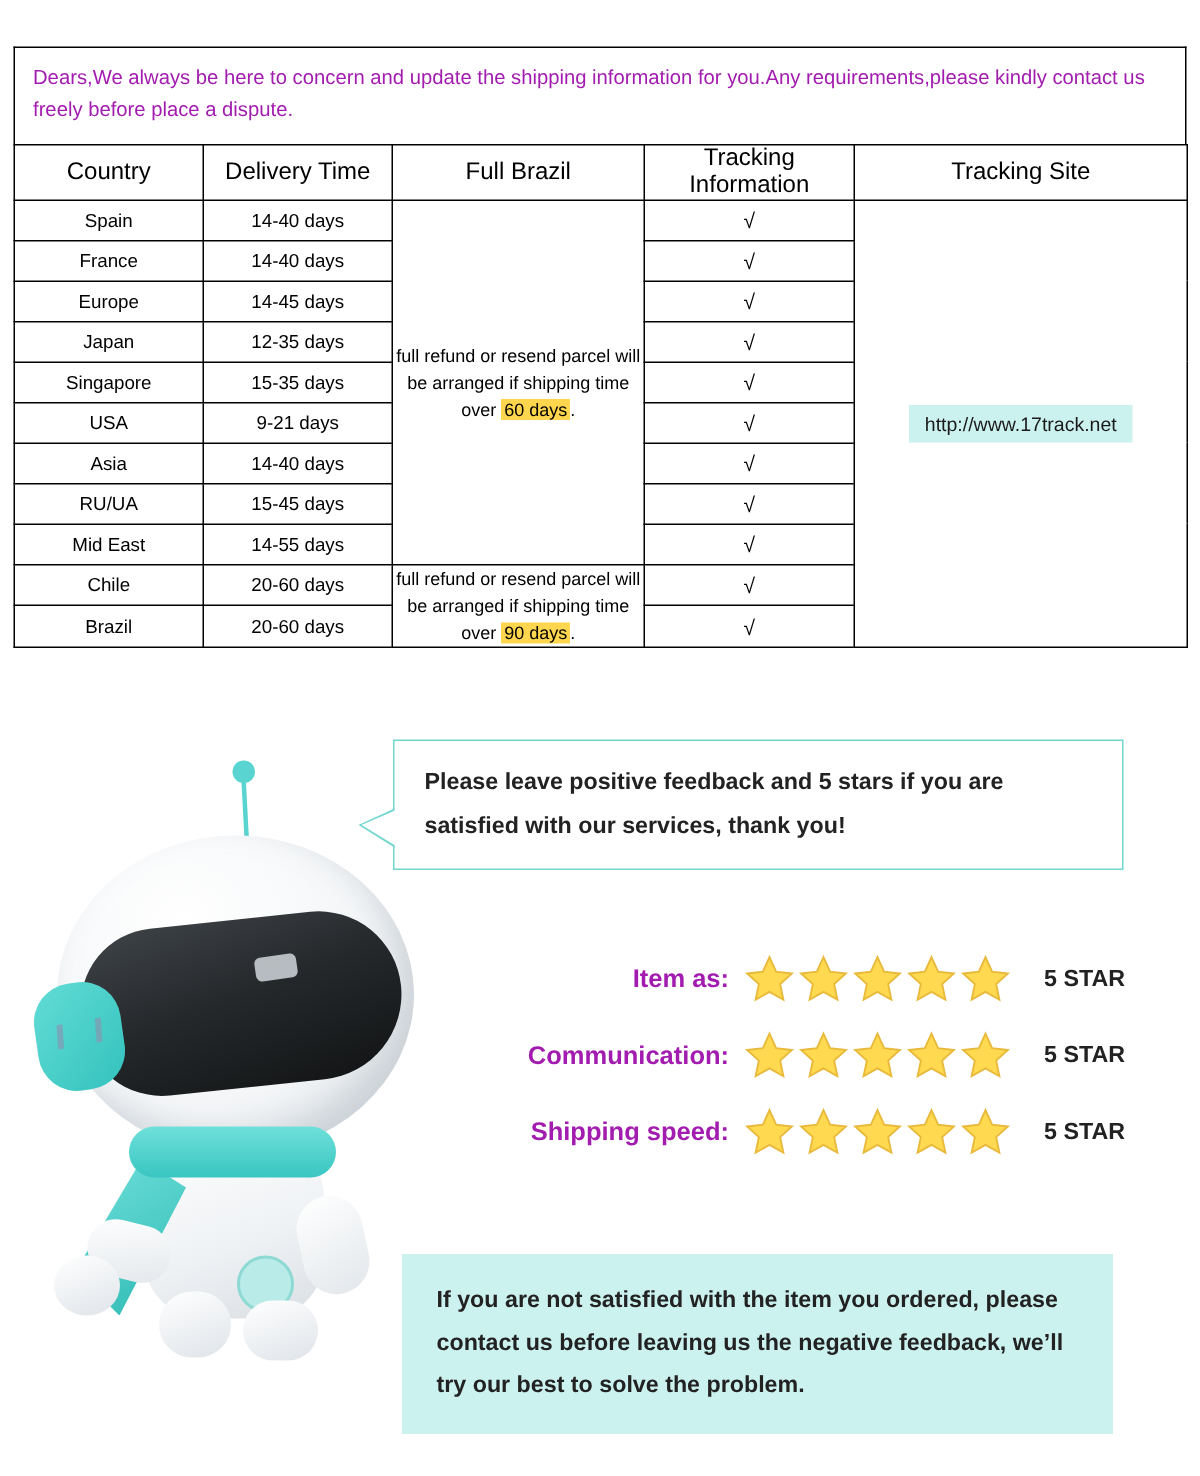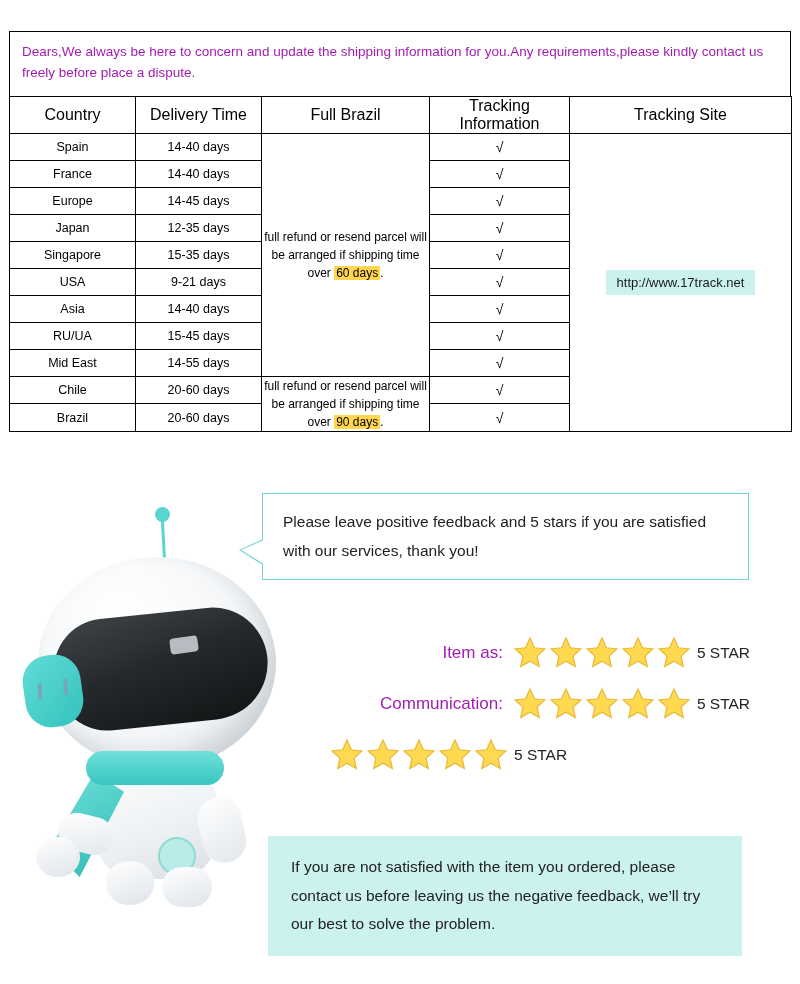--- a/index.html
+++ b/index.html
@@ -81,20 +81,21 @@
     font-size: 14px;
   }
 
   
   .feedback {
     position: absolute;
     left: 0;
     top: 455px;
     width: 800px;
     height: 529px;
+    font-weight: bold;
   }
 
   
   .robot {
     position: absolute;
     left: 10px;
     top: 30px;
     width: 290px;
     height: 440px;
   }
@@ -326,21 +327,21 @@
   }
   .star {
     width: 34px;
     height: 33px;
     margin-right: 2px;
     display: inline-block;
   }
   .rating-value {
     font-size: 15.5px;
     color: #222;
-    margin-left: 4px;
+    margin-left: 20px;
     white-space: nowrap;
   }
 </style>
 </head>
 <body>
 
 <div class="notice-wrap">
 
   <div class="notice-text">Dears,We always be here to concern and update the shipping information for you.Any requirements,please kindly contact us freely before place a dispute.</div>
 
@@ -504,20 +505,21 @@
               <polygon points="16,2 20.3,11.4 30.5,12.6 22.9,19.5 25,29.6 16,24.5 7,29.6 9.1,19.5 1.5,12.6 11.7,11.4" fill="#ffd94f" stroke="#e8b93a" stroke-width="1.2"></polygon>
             </svg></span>
         <span class="star"><svg viewBox="0 0 32 32" width="34" height="33">
               <polygon points="16,2 20.3,11.4 30.5,12.6 22.9,19.5 25,29.6 16,24.5 7,29.6 9.1,19.5 1.5,12.6 11.7,11.4" fill="#ffd94f" stroke="#e8b93a" stroke-width="1.2"></polygon>
             </svg></span>
       </div>
       <div class="rating-value">5 STAR</div>
     </div>
 
     <div class="rating-row">
+      <div class="rating-label">Shipping speed:</div>
       <div class="stars">
         <span class="star"><svg viewBox="0 0 32 32" width="34" height="33">
               <polygon points="16,2 20.3,11.4 30.5,12.6 22.9,19.5 25,29.6 16,24.5 7,29.6 9.1,19.5 1.5,12.6 11.7,11.4" fill="#ffd94f" stroke="#e8b93a" stroke-width="1.2"></polygon>
             </svg></span>
         <span class="star"><svg viewBox="0 0 32 32" width="34" height="33">
               <polygon points="16,2 20.3,11.4 30.5,12.6 22.9,19.5 25,29.6 16,24.5 7,29.6 9.1,19.5 1.5,12.6 11.7,11.4" fill="#ffd94f" stroke="#e8b93a" stroke-width="1.2"></polygon>
             </svg></span>
         <span class="star"><svg viewBox="0 0 32 32" width="34" height="33">
               <polygon points="16,2 20.3,11.4 30.5,12.6 22.9,19.5 25,29.6 16,24.5 7,29.6 9.1,19.5 1.5,12.6 11.7,11.4" fill="#ffd94f" stroke="#e8b93a" stroke-width="1.2"></polygon>
             </svg></span>

